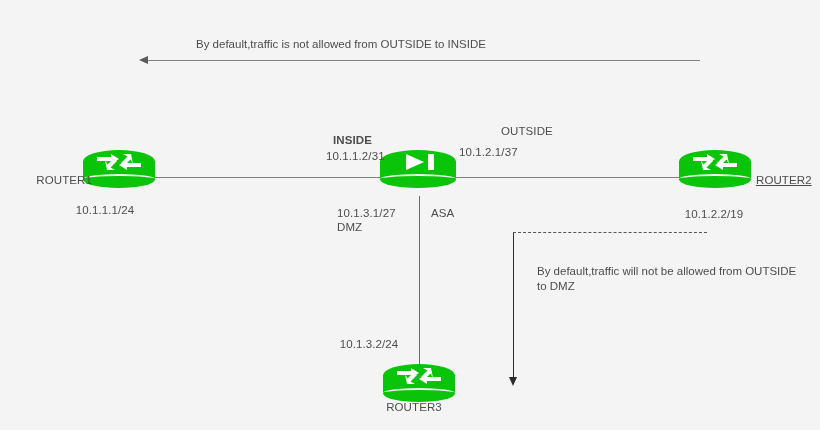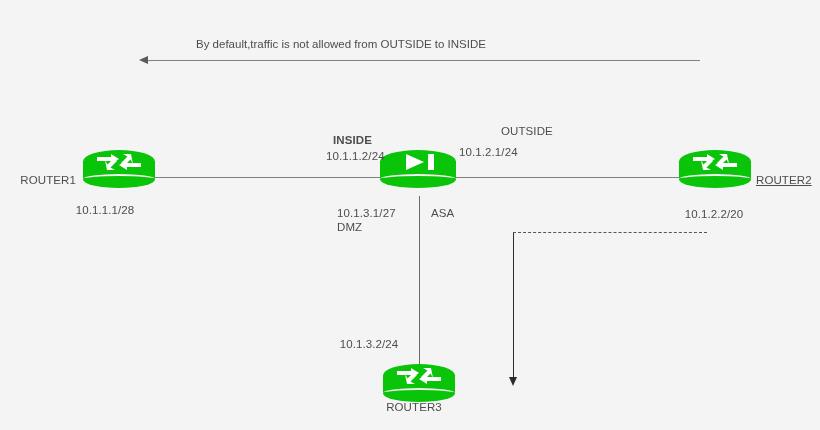--- a/index.html
+++ b/index.html
@@ -143,44 +143,44 @@
             <path d="M14 7 L28 7 L28 4 L36 9 L28 14 L28 11 L14 11 Z"></path>
             <path d="M58 17 L44 17 L44 20 L36 15 L44 10 L44 13 L58 13 Z"></path>
             <path d="M48 4 L40 4 L44.5 6.5 L38 13 L41 16 L47.5 9.5 L50 14 Z"></path>
             <path d="M24 20 L32 20 L27.5 17.5 L34 11 L31 8 L24.5 14.5 L22 10 Z"></path>
           </g>
         </svg>
       </div>
       <div class="rim"></div>
     </div>
   </div>
-  <div class="lbl r" style="left:76px; top:173px;">ROUTER1</div>
-  <div class="lbl c" style="left:105px; top:203px;">10.1.1.1/28</div>
+  <div class="lbl r" style="left:92px; top:173px;">ROUTER1</div>
+  <div class="lbl c" style="left:105px; top:203px;">10.1.1.1/24</div>
 
   <div class="device" style="left:380px; top:150px; width:76px; height:40px;">
     <div class="cyl">
       <div class="body"></div>
       <div class="top"></div>
       <div class="glyph">
         <svg width="76" height="24" viewBox="0 0 76 24">
           <g fill="#ffffff">
             <path d="M26 4 L44 12 L26 20 Z"></path>
             <rect x="48" y="4" width="6" height="16"></rect>
           </g>
         </svg>
       </div>
       <div class="rim"></div>
     </div>
   </div>
 
   <div class="lbl" style="left:333px; top:133px;font-weight:bold;">INSIDE</div>
-  <div class="lbl" style="left:326px; top:149px;">10.1.1.2/24</div>
+  <div class="lbl" style="left:326px; top:149px;">10.1.1.2/31</div>
 
   <div class="lbl" style="left:459px; top:124px;margin-left:42px;">OUTSIDE</div>
-  <div class="lbl" style="left:459px; top:145px;">10.1.2.1/24</div>
+  <div class="lbl" style="left:459px; top:145px;">10.1.2.1/37</div>
 
   <div class="lbl" style="left:337px; top:206px;">10.1.3.1/27</div>
   <div class="lbl" style="left:337px; top:220px;">DMZ</div>
 
   <div class="lbl" style="left:431px; top:206px;">ASA</div>
 
   <div class="device" style="left:679px; top:150px; width:72px; height:40px;">
     <div class="cyl">
       <div class="body"></div>
       <div class="top"></div>
@@ -191,21 +191,21 @@
             <path d="M58 17 L44 17 L44 20 L36 15 L44 10 L44 13 L58 13 Z"></path>
             <path d="M48 4 L40 4 L44.5 6.5 L38 13 L41 16 L47.5 9.5 L50 14 Z"></path>
             <path d="M24 20 L32 20 L27.5 17.5 L34 11 L31 8 L24.5 14.5 L22 10 Z"></path>
           </g>
         </svg>
       </div>
       <div class="rim"></div>
     </div>
   </div>
   <div class="lbl" style="left:756px; top:173px;text-decoration:underline;">ROUTER2</div>
-  <div class="lbl c" style="left:714px; top:207px;">10.1.2.2/20</div>
+  <div class="lbl c" style="left:714px; top:207px;">10.1.2.2/19</div>
 
   <div class="device" style="left:383px; top:364px; width:72px; height:40px;">
     <div class="cyl">
       <div class="body"></div>
       <div class="top"></div>
       <div class="glyph">
         <svg width="72" height="24" viewBox="0 0 72 24">
           <g fill="#ffffff">
             <path d="M14 7 L28 7 L28 4 L36 9 L28 14 L28 11 L14 11 Z"></path>
             <path d="M58 17 L44 17 L44 20 L36 15 L44 10 L44 13 L58 13 Z"></path>
@@ -217,14 +217,15 @@
       <div class="rim"></div>
     </div>
   </div>
   <div class="lbl c" style="left:369px; top:337px;">10.1.3.2/24</div>
   <div class="lbl c" style="left:414px; top:400px;">ROUTER3</div>
 
   <div class="dashline" style="left:513px; top:232px; width:194px;"></div>
   <div class="vline" style="left:513px; top:233px; height:145px; background:#2b2b2b;"></div>
   <div class="arrow-down" style="left:509px; top:377px;"></div>
 
+  <div class="note" style="left:537px; top:264px; width:265px;">By default,traffic will not be allowed from OUTSIDE to DMZ</div>
 
 </div>
 
 </body></html>

